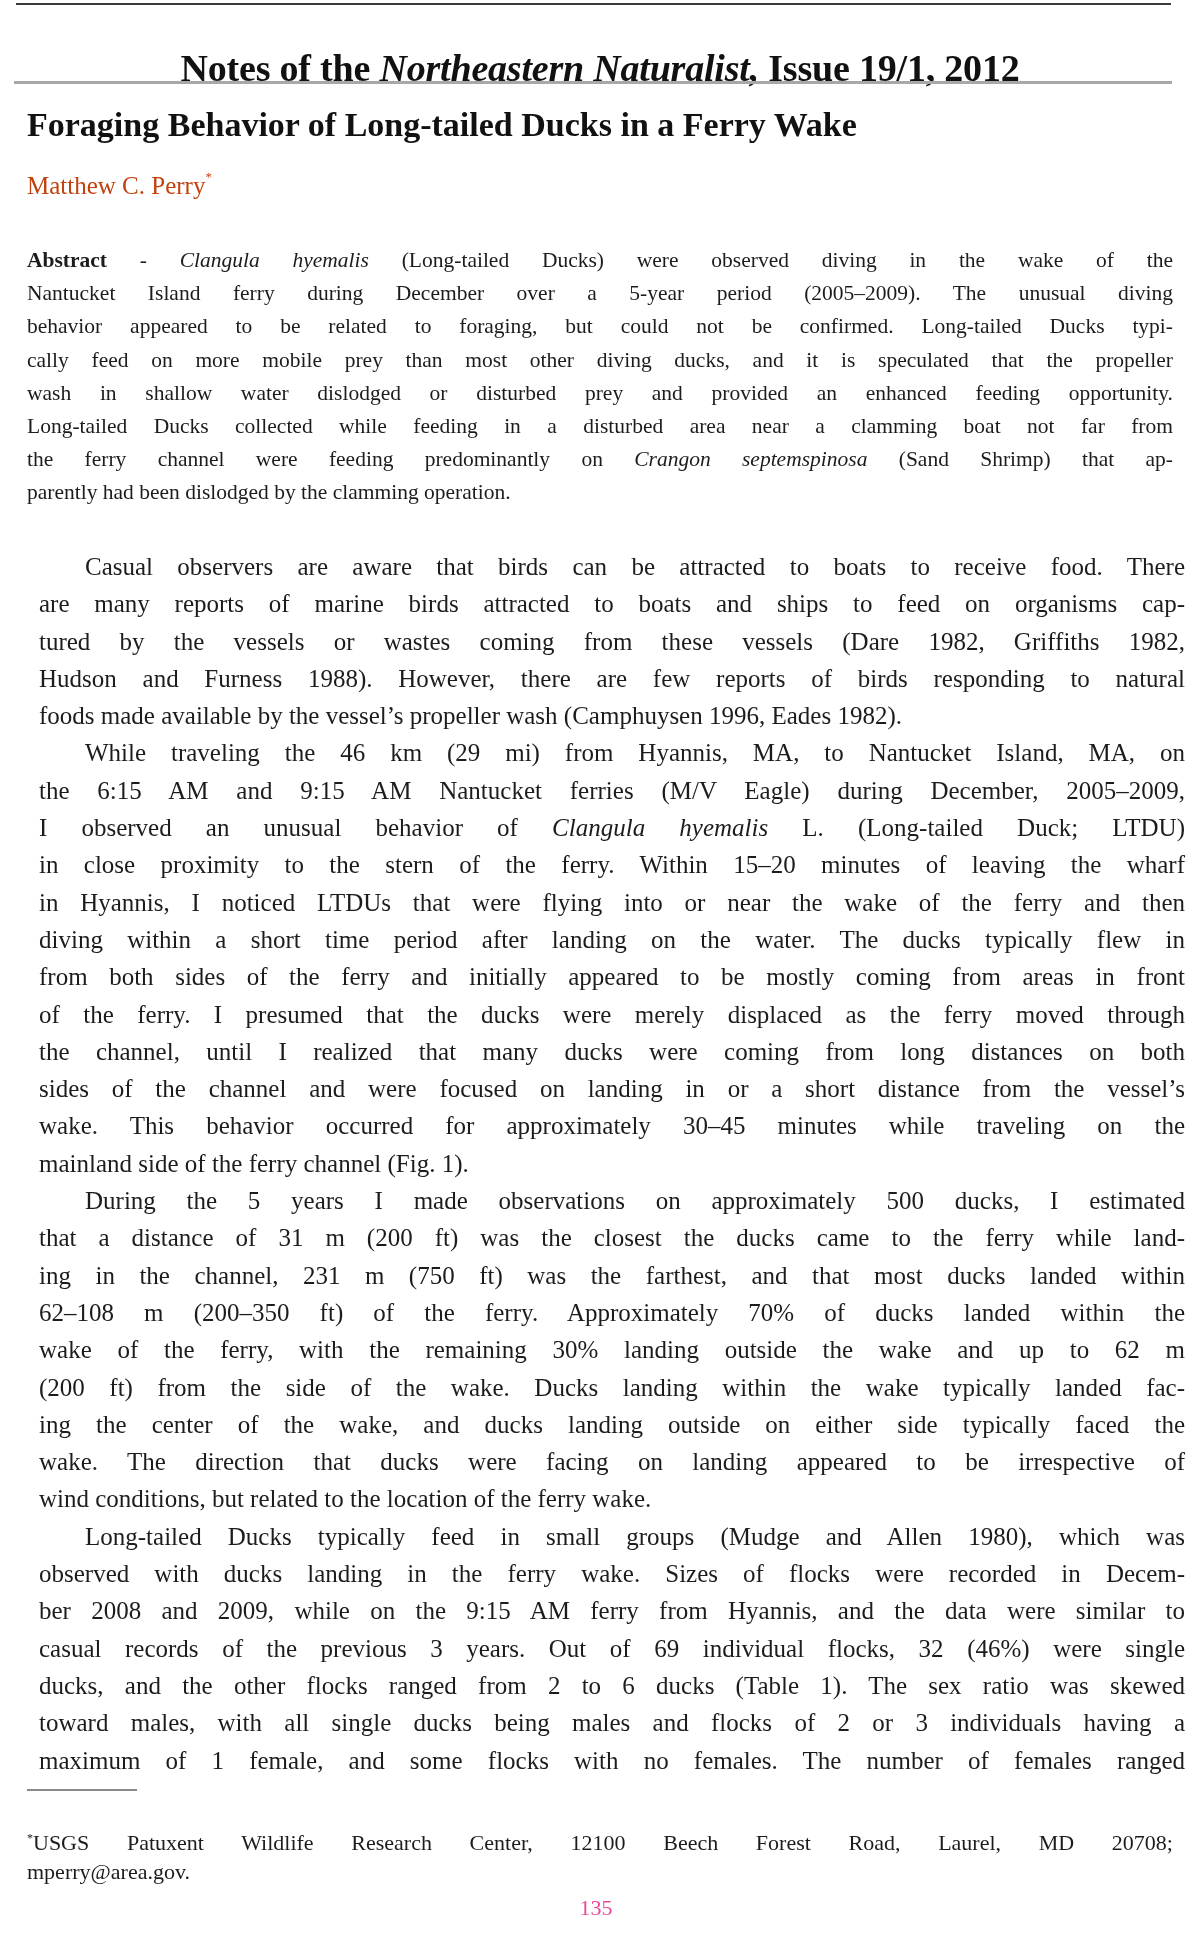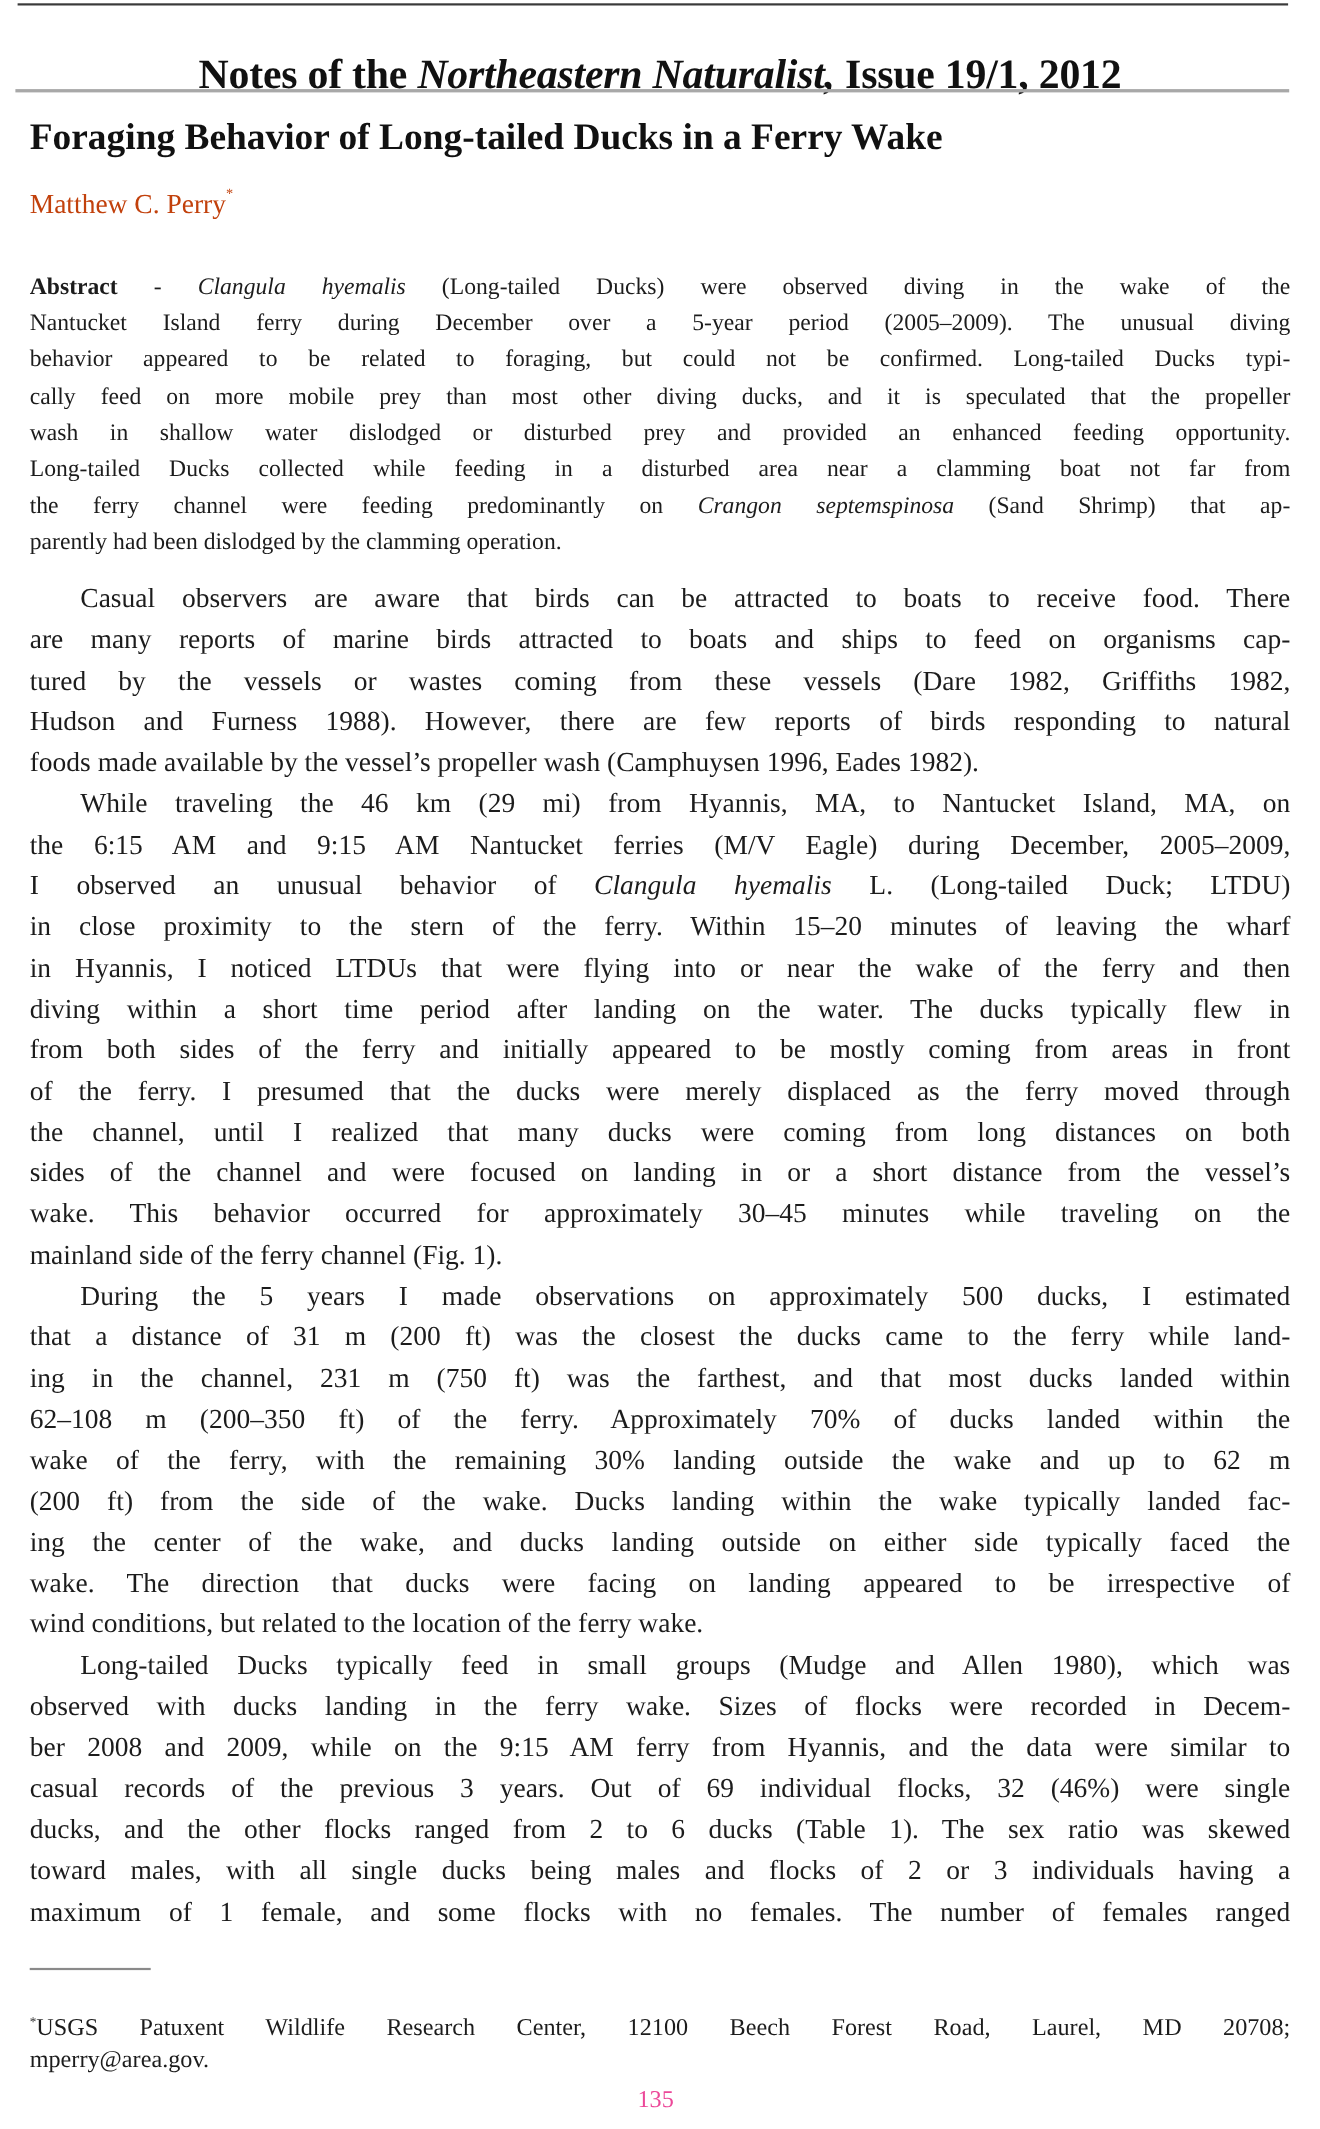--- a/index.html
+++ b/index.html
@@ -77,21 +77,21 @@
     <span class="line"><span class="bold">Abstract</span><span> - </span><span class="italic">Clangula hyemalis</span><span> (Long-tailed Ducks) were observed diving in the wake of the</span></span>
     <span class="line"><span>Nantucket Island ferry during December over a 5-year period (2005–2009). The unusual diving</span></span>
     <span class="line"><span>behavior appeared to be related to foraging, but could not be confirmed. Long-tailed Ducks typi-</span></span>
     <span class="line"><span>cally feed on more mobile prey than most other diving ducks, and it is speculated that the propeller</span></span>
     <span class="line"><span>wash in shallow water dislodged or disturbed prey and provided an enhanced feeding opportunity.</span></span>
     <span class="line"><span>Long-tailed Ducks collected while feeding in a disturbed area near a clamming boat not far from</span></span>
     <span class="line"><span>the ferry channel were feeding predominantly on </span><span class="italic">Crangon septemspinosa</span><span> (Sand Shrimp) that ap-</span></span>
     <span class="line last"><span>parently had been dislodged by the clamming operation.</span></span>
   </div>
 
-<div class="block body" id="body-text" style="top:526px;">
+<div class="block body" id="body-text" style="top:548px;margin-left:12px;">
     <div>
       <span class="line indent"><span>Casual observers are aware that birds can be attracted to boats to receive food. There</span></span>
       <span class="line"><span>are many reports of marine birds attracted to boats and ships to feed on organisms cap-</span></span>
       <span class="line"><span>tured by the vessels or wastes coming from these vessels (Dare 1982, Griffiths 1982,</span></span>
       <span class="line"><span>Hudson and Furness 1988). However, there are few reports of birds responding to natural</span></span>
       <span class="line last"><span>foods made available by the vessel’s propeller wash (Camphuysen 1996, Eades 1982).</span></span>
     </div>
     <div>
       <span class="line indent"><span>While traveling the 46 km (29 mi) from Hyannis, MA, to Nantucket Island, MA, on</span></span>
       <span class="line"><span>the 6:15 AM and 9:15 AM Nantucket ferries (M/V Eagle) during December, 2005–2009,</span></span>

